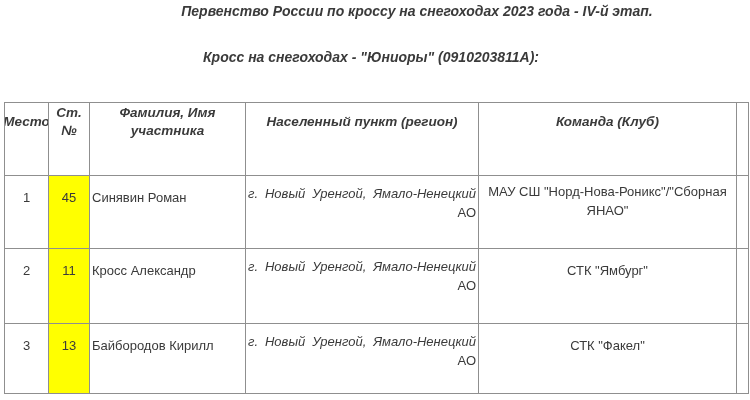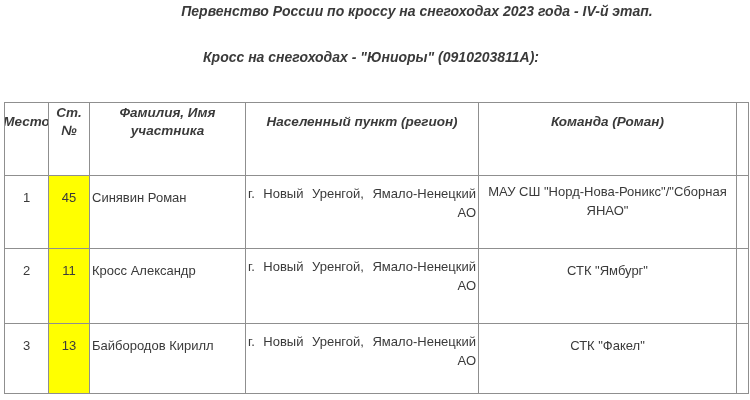--- a/index.html
+++ b/index.html
@@ -80,20 +80,21 @@
   }
   .dcell.center { justify-content: center; text-align: center; }
   td.num-cell  { background: var(--highlight); }
   td.name-cell { padding-left: 5px; text-align: right; }
   td.city-cell { padding-left: 3px; padding-right: 3px; }
   .city-inner { padding-top: 2px; line-height: 19px; }
   .city-line1 {
     display: block;
     text-align: justify;
     text-align-last: justify;
+    font-style: italic;
   }
   .city-line2 { display: block; text-align: right; }
 </style>
 </head>
 <body>
 
 <div class="page">
 
   <div class="title">Первенство России по кроссу на снегоходах 2023 года - IV-й этап.</div>
   <div class="subtitle">Кросс на снегоходах - "Юниоры" (0910203811А):</div>
@@ -117,21 +118,21 @@
 №</div>
         </th>
         <th>
           <div class="hcell">Фамилия, Имя
 участника</div>
         </th>
         <th>
           <div class="hcell">Населенный пункт (регион)</div>
         </th>
         <th>
-          <div class="hcell">Команда (Роман)</div>
+          <div class="hcell">Команда (Клуб)</div>
         </th>
         <th>
           <div class="hcell"></div>
         </th>
       </tr>
     </thead>
     <tbody>
 
       <tr style="height:73px">
         <td>

